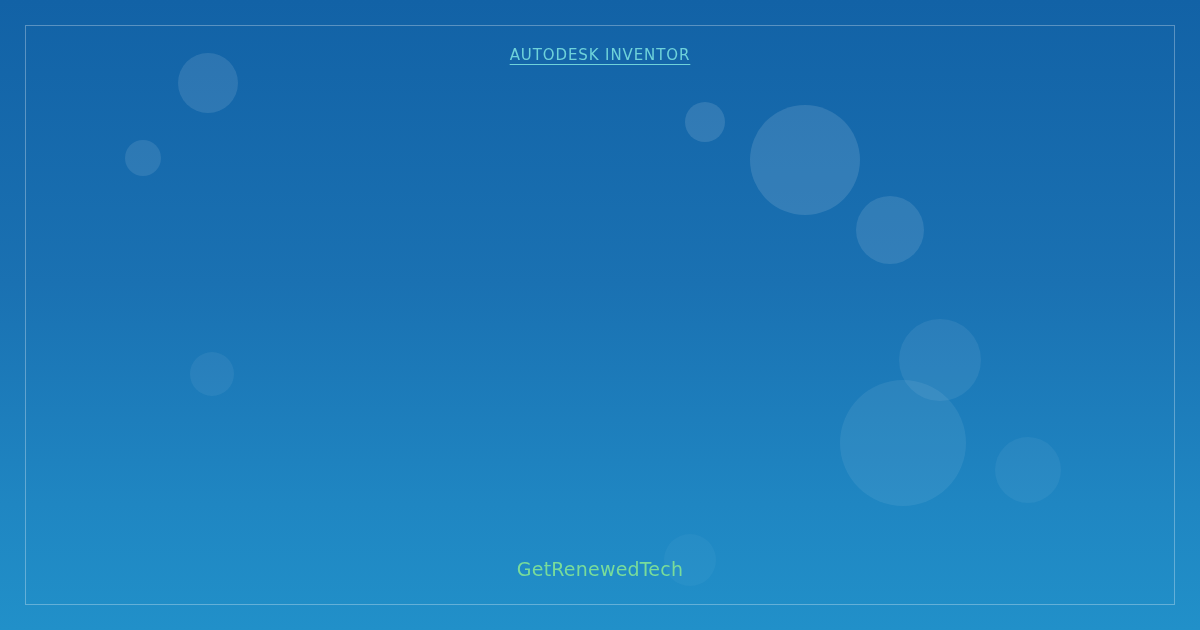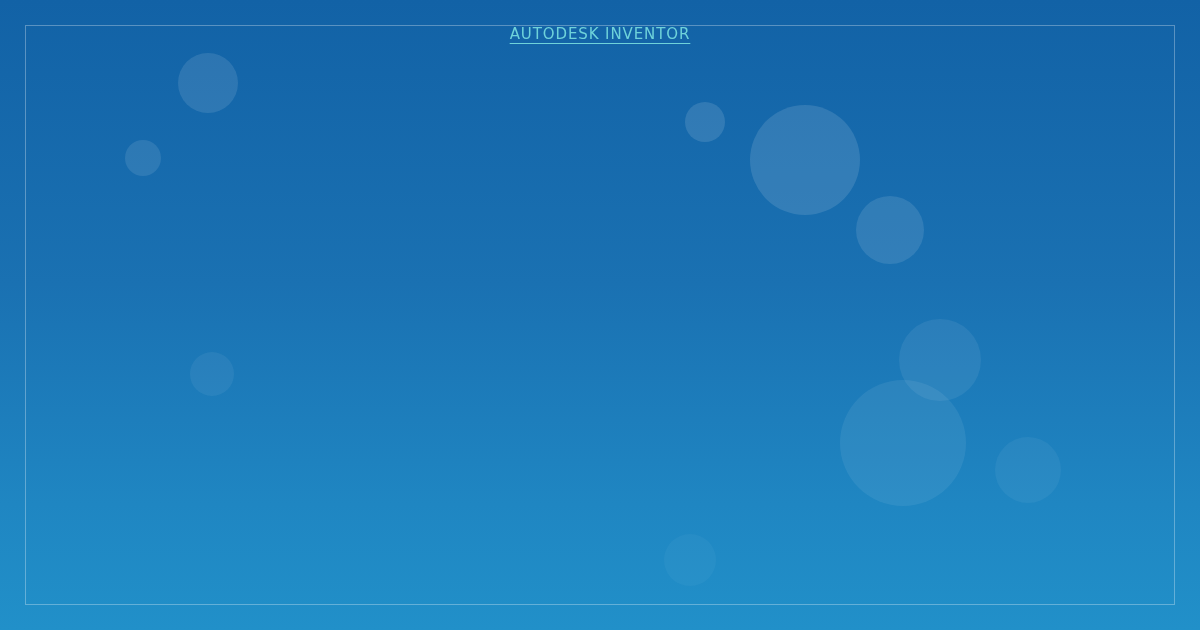--- a/index.html
+++ b/index.html
@@ -45,20 +45,21 @@
   .content {
     position: absolute;
     inset: 25px;
     display: flex;
     flex-direction: column;
     align-items: center;
     box-sizing: border-box;
   }
 
   .eyebrow {
+    margin-top: 21px;
     font-size: 15px;
     font-weight: 400;
     letter-spacing: 0.9px;
     color: #6ed2da;
     text-decoration: underline;
     text-underline-offset: 4px;
     text-decoration-thickness: 1px;
     white-space: nowrap;
   }
 
@@ -113,15 +114,16 @@
       <div class="bubble" style="left: 664px; top: 534px; width: 52px; height: 52px; opacity: 0.035;"></div>
     </div>
 
   <div class="frame"></div>
 
   <div class="content">
 
     <div class="eyebrow">AUTODESK INVENTOR</div>
 
 
+    <div class="footer">GetRenewedTech</div>
 
   </div>
 </div>
 
 </body></html>

